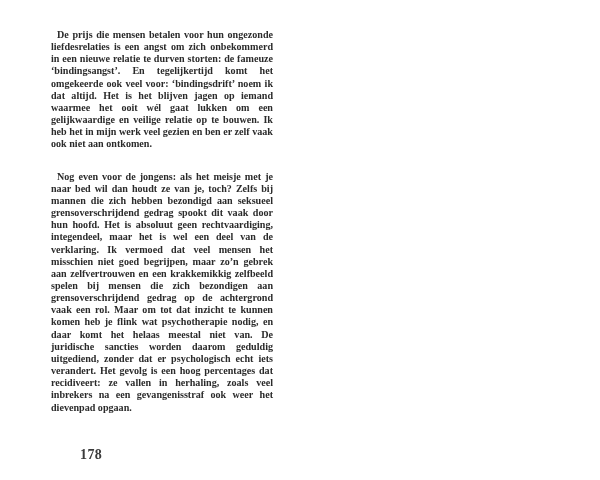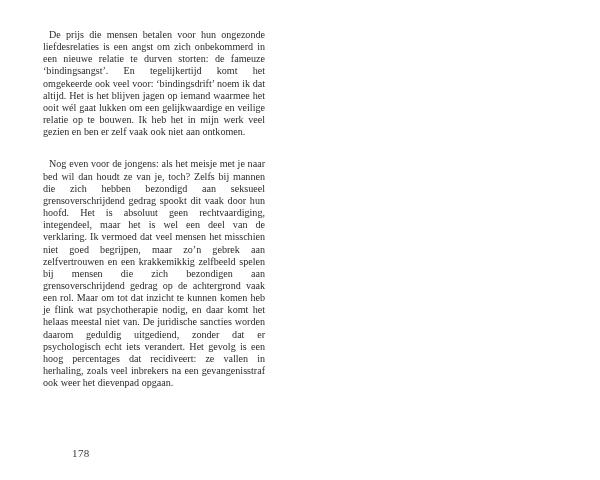--- a/index.html
+++ b/index.html
@@ -13,21 +13,21 @@
     height: 480px;
     background: #ffffff;
     overflow: hidden;
   }
   .page {
     position: absolute;
     top: 0;
     width: 300px;
     height: 480px;
   }
-  .page-left  { left: 0; }
+  .page-left  { left: 8px; font-weight: bold; }
   .page-right { left: 300px; }
 
   
   .body-text {
     position: absolute;
     color: #2b2b2b;
     font-family: "Liberation Serif", "DejaVu Serif", serif;
     font-size: 10.1px;
     line-height: 12.15px;
     text-align: justify;
@@ -46,21 +46,21 @@
     top: 29px;
     width: 222px;
   }
 
   
   .folio {
     position: absolute;
     top: 447px;
     color: #3a3a3a;
     font-family: "Liberation Serif", "DejaVu Serif", serif;
-    font-size: 11px;
+    font-size: 14px;
     letter-spacing: 0.4px;
   }
   .folio-left  { left: 72px; }
 </style>
 </head>
 <body>
 
 <div class="spread">
 
   <section class="page page-left">

